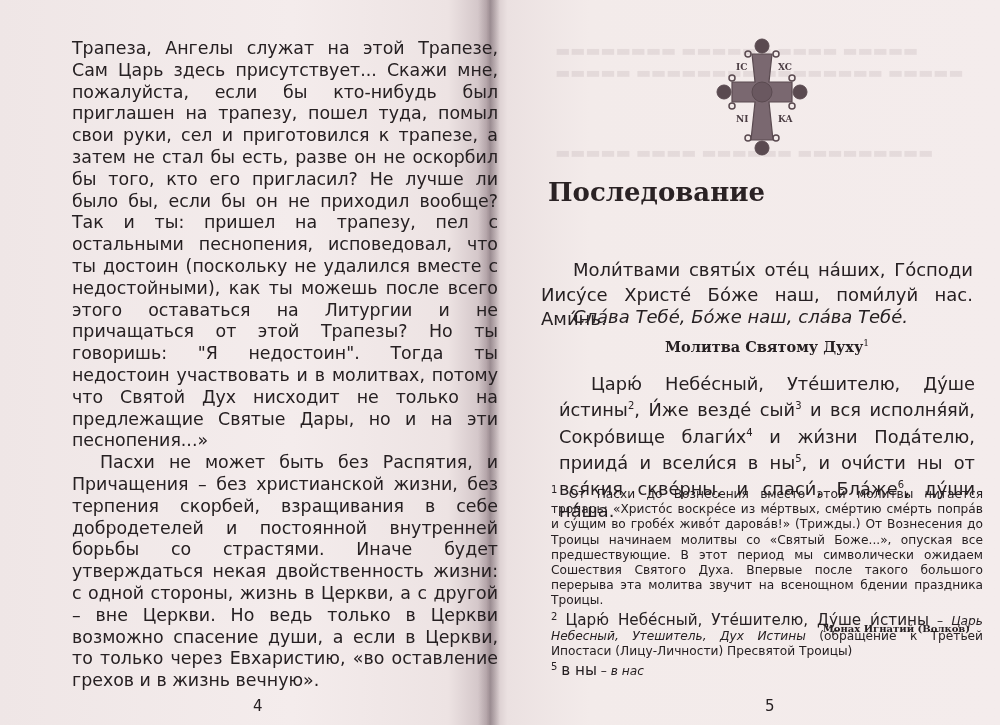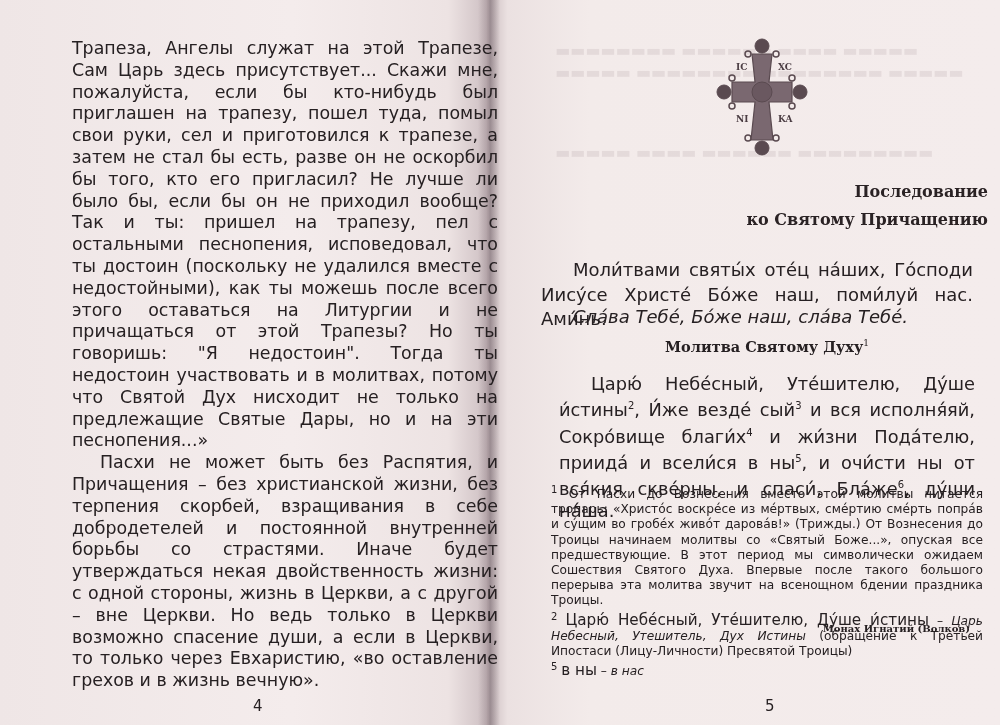--- a/index.html
+++ b/index.html
@@ -19,22 +19,22 @@
     font-size:17.4px; line-height:21.8px; text-align:justify;margin-left:20px; }
   .left-text p { margin:0; }
   .left-text .indent { text-indent:28px; }
   .signature { position:absolute; right:30px; top:623px; font-family:"DejaVu Serif", serif;
     font-weight:bold; font-size:10px; }
   .pagenum { position:absolute; font-size:15px; }
   .pn-left { left:253px; top:697px; }
   .pn-right { left:765px; top:697px; }
 
   .cross { position:absolute; left:716px; top:38px; width:92px; height:118px; }
-  .title { position:absolute; left:548px; width:440px; text-align:right;
-    font-family:"DejaVu Serif", serif; font-weight:bold; font-size:16px; line-height:28px; top:178px; color:#2a2224; }
+  .title { position:absolute; left:548px; width:440px; text-align:left;
+    font-family:"DejaVu Serif", serif; font-weight:bold; font-size:26px; line-height:28px; top:178px; color:#2a2224; }
   .right-text { position:absolute; left:541px; width:432px; font-size:18px; line-height:24.5px; text-align:justify; }
   .rt1 { top:258px; }
   .rt2 { top:298px; text-indent:32px;font-style:italic; }
   .subtitle { position:absolute; left:551px; width:432px; top:338px; text-align:center;
     font-family:"DejaVu Serif", serif; font-weight:bold; font-size:14.5px; }
   .subtitle sup { font-size:9px; font-weight:normal; }
   .prayer { position:absolute; left:551px; width:432px; top:365px; font-size:17.8px; line-height:22.3px; text-align:justify; }
   .prayer p { margin:8px; text-indent:32px; }
   .prayer sup, .fn sup { font-size:10px; }
   .footnotes { position:absolute; left:551px; width:432px; top:482px; font-size:12.2px; line-height:15.2px; text-align:justify; }
@@ -81,21 +81,20 @@
   <g fill="#4a3c42" font-size="9" font-family="DejaVu Serif, serif" font-weight="bold">
     <text x="20" y="32">IC</text>
     <text x="62" y="32">XC</text>
     <text x="20" y="84">NI</text>
     <text x="62" y="84">KA</text>
   </g>
 </svg>
 
 <div class="title">
   <div>Последование</div>
-  <div>ко Святому Причащению</div>
 </div>
 
 <div class="right-text rt1" style="text-indent:32px;">Моли́твами святы́х оте́ц на́ших, Го́споди Иису́се Христе́ Бо́же наш, поми́луй нас. Ами́нь.</div>
 <div class="right-text rt2" style="top:305px;">Сла́ва Тебе́, Бо́же наш, сла́ва Тебе́.</div>
 
 <div class="subtitle"><span>Молитва Святому Духу</span><sup>1</sup></div>
 
 <div class="prayer">
   <p><span>Царю́ Небе́сный, Уте́шителю, Ду́ше и́стины</span><sup>2</sup><span>, И́же везде́ сый</span><sup>3</sup><span> и вся исполня́яй, Сокро́вище благи́х</span><sup>4</sup><span> и жи́зни Пода́телю, приида́ и всели́ся в ны</span><sup>5</sup><span>, и очи́сти ны от вся́кия скве́рны, и спаси́, Бла́же</span><sup>6</sup><span>, ду́ши на́ша.</span></p>
 </div>

